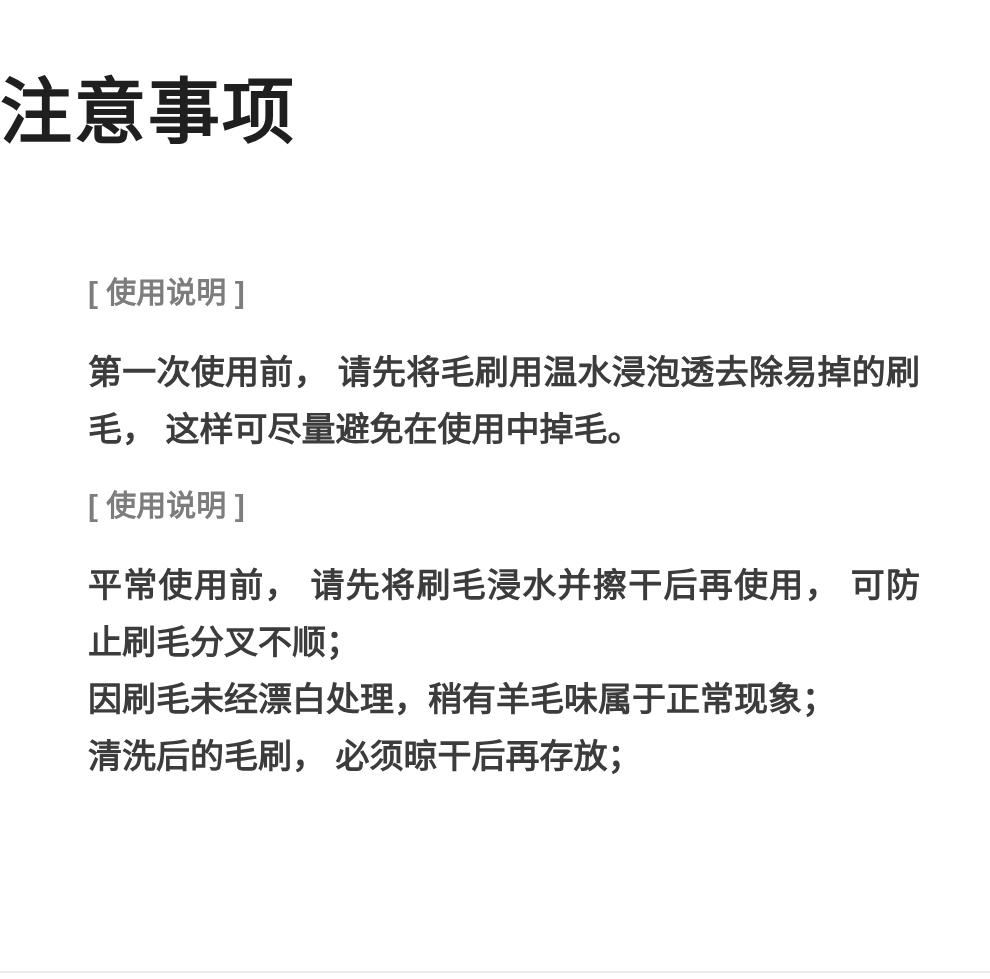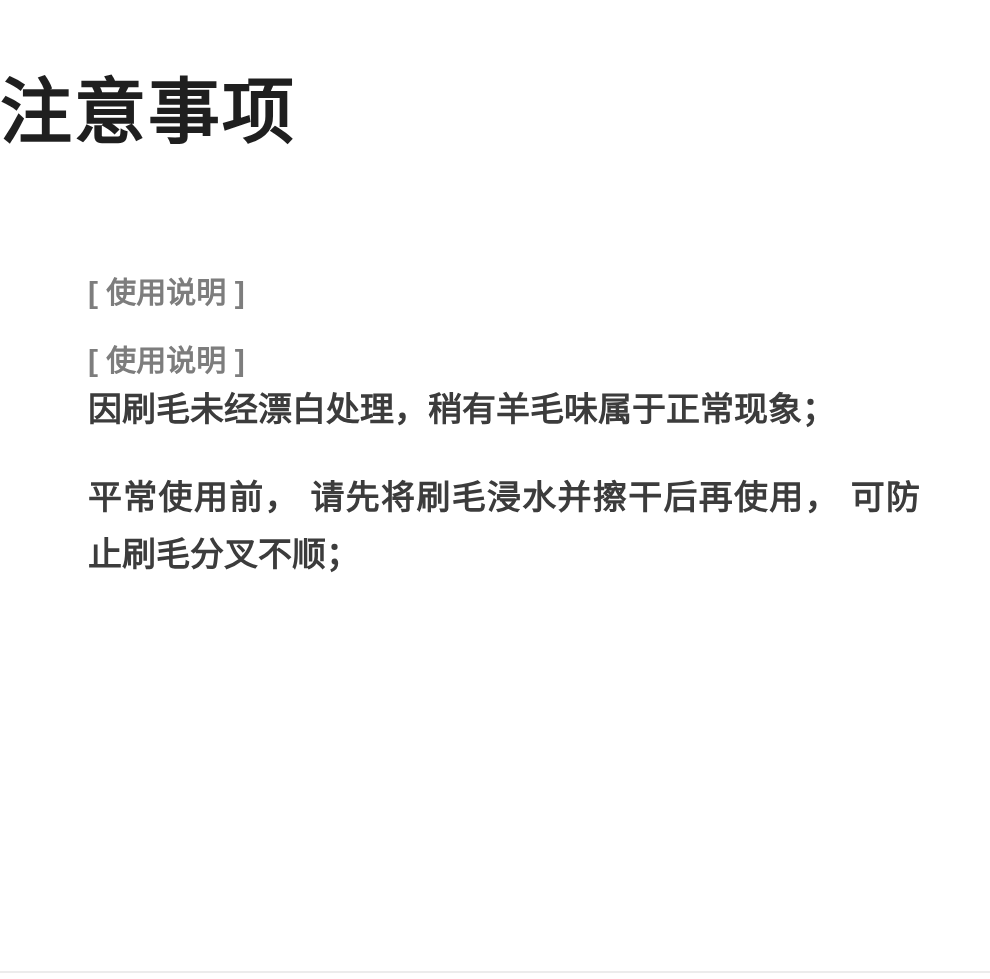--- a/index.html
+++ b/index.html
@@ -64,24 +64,26 @@
 </style>
 </head>
 <body>
 
 <div class="page">
 
   <h1 class="title">注意事项</h1>
 
   <div class="section-label first">[ 使用说明 ]</div>
 
+  <p class="para first">第一次使用前， 请先将毛刷用温水浸泡透去除易掉的刷毛， 这样可尽量避免在使用中掉毛。</p>
 
   <div class="section-label second">[ 使用说明 ]</div>
 
+  <p class="para first">平常使用前， 请先将刷毛浸水并擦干后再使用， 可防止刷毛分叉不顺；</p>
+
   <p class="para tight">因刷毛未经漂白处理，稍有羊毛味属于正常现象；</p>
 
-  <p class="para first">平常使用前， 请先将刷毛浸水并擦干后再使用， 可防止刷毛分叉不顺；</p>
-
+  <p class="para tight">清洗后的毛刷， 必须晾干后再存放；</p>
 
 
   <div class="bottom-divider"></div>
 
 </div>
 
 </body></html>

